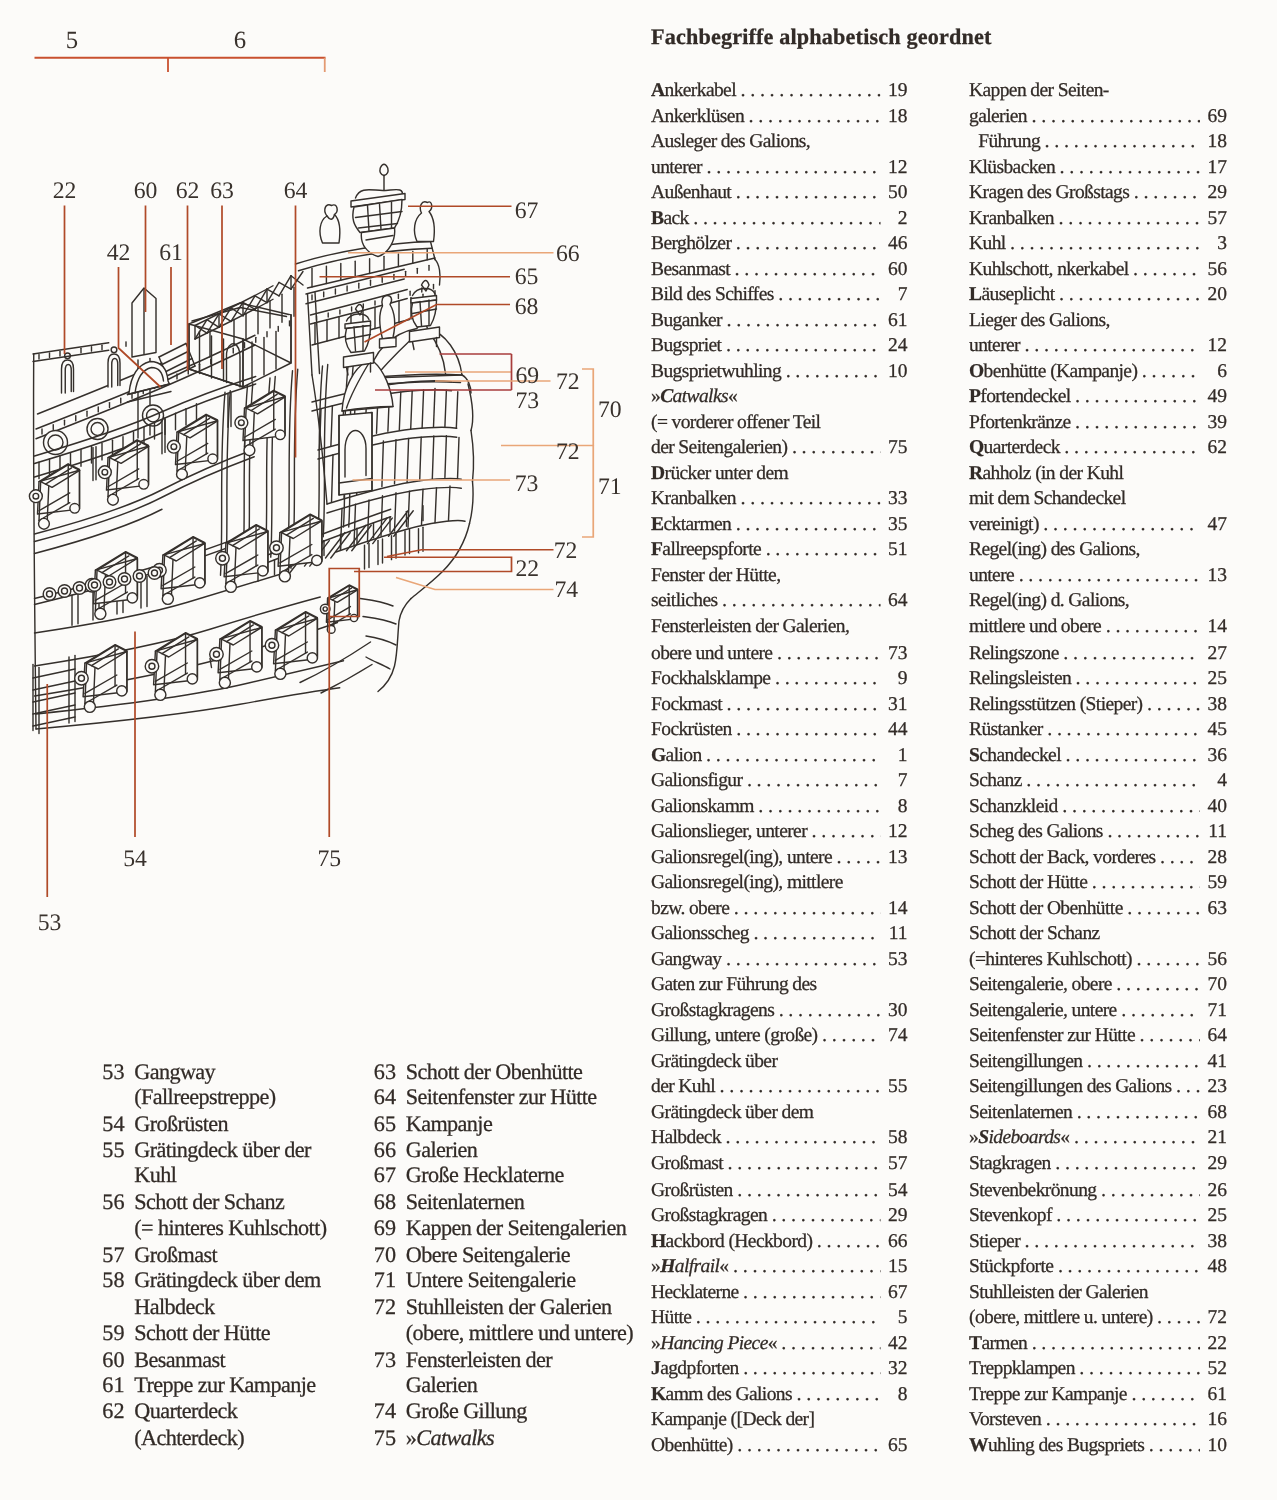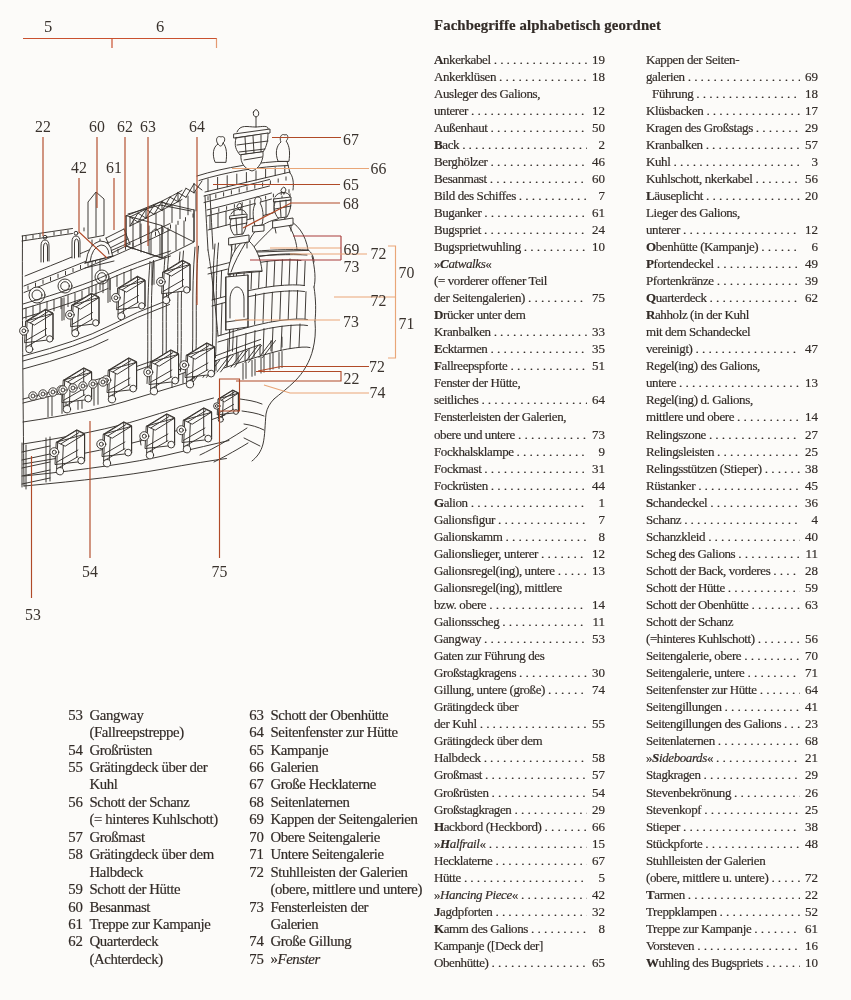--- a/index.html
+++ b/index.html
@@ -1353,15 +1353,15 @@
 <div class="lrow">
       <span class="ln"></span>
       <span class="lt">Galerien</span>
     </div>
 <div class="lrow">
       <span class="ln">74</span>
       <span class="lt">Große Gillung</span>
     </div>
 <div class="lrow">
       <span class="ln">75</span>
-      <span class="lt">»<i>Fenster</i></span>
+      <span class="lt">»<i>Catwalks</i></span>
     </div>
 </div>
 
 </body></html>

